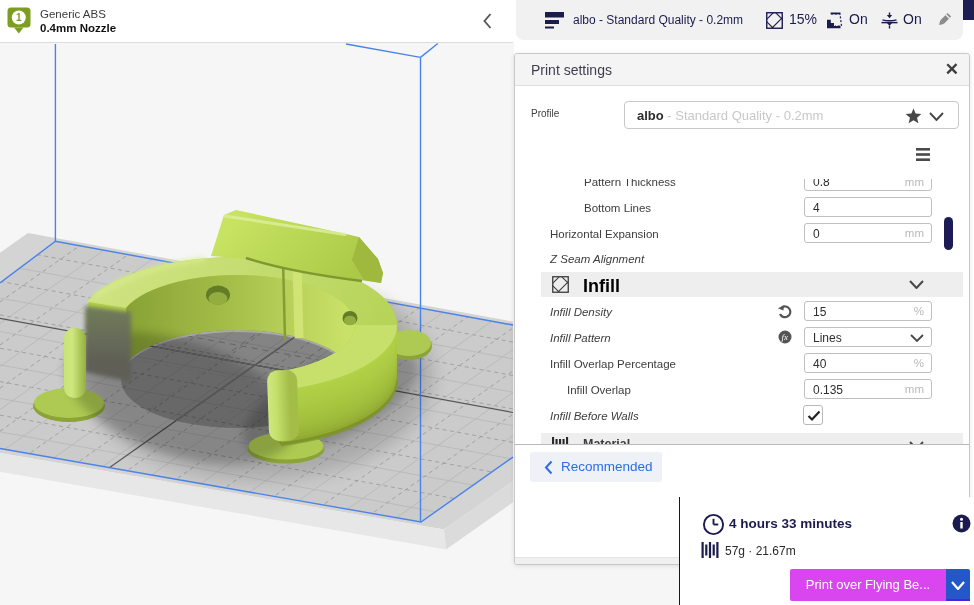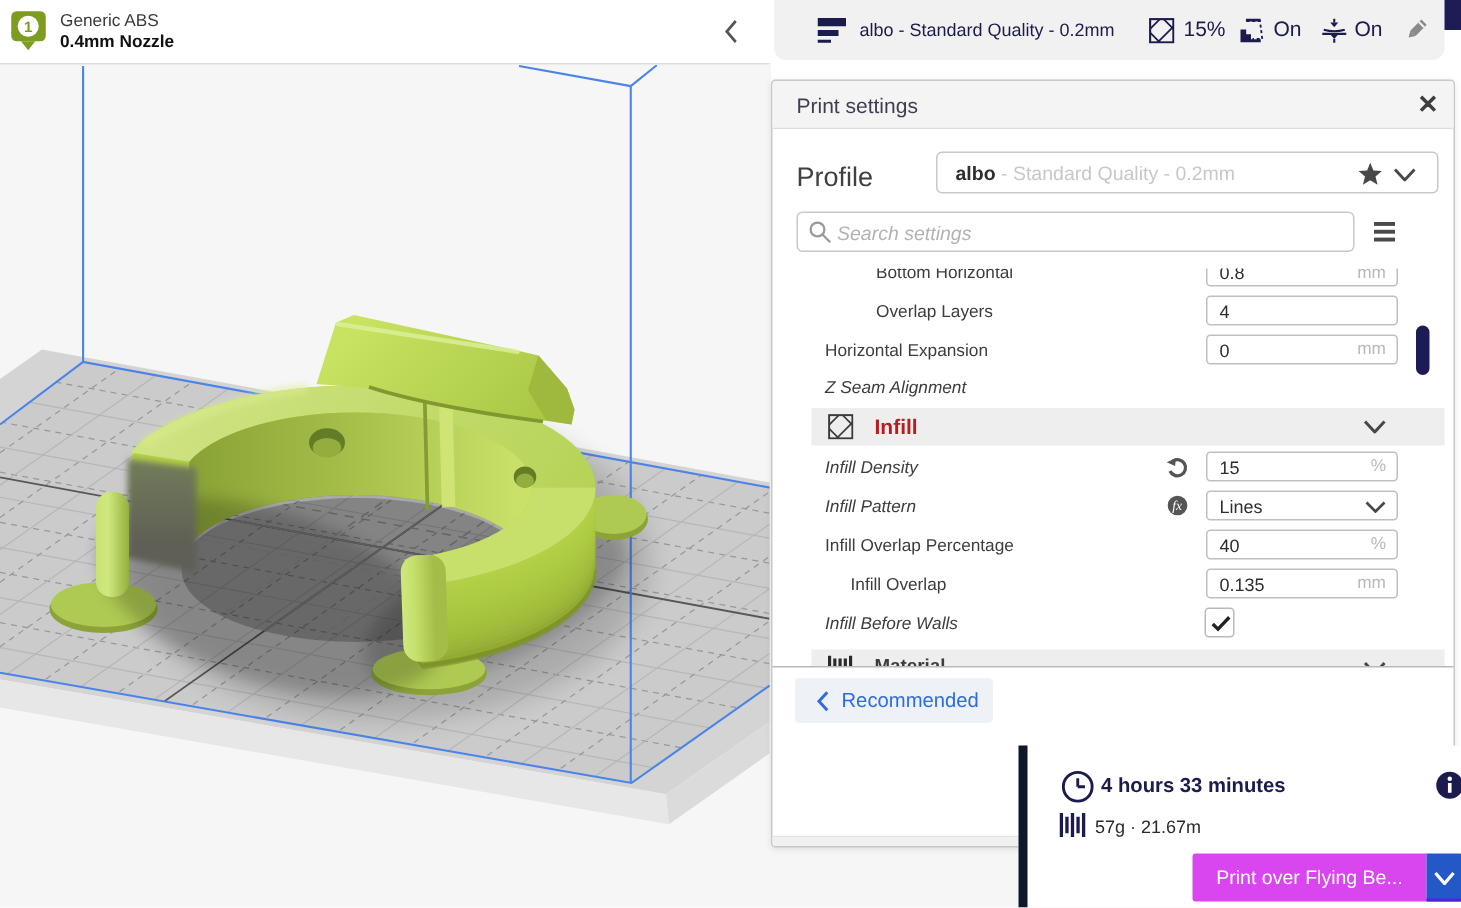--- a/index.html
+++ b/index.html
@@ -267,58 +267,49 @@
       </svg>
     </div>
 </div>
 <div style="position:absolute;left:963px;top:0;width:11px;height:20px;background:#1e1c55;"></div>
 
 <div style="position:absolute;left:514px;top:53px;width:456px;height:512px;background:#fff;border:1px solid #c8c8c8;border-radius:3px;box-shadow:0 1px 5px rgba(0,0,0,0.10);">
   <div style="position:absolute;left:0;top:0;width:454px;height:32px;background:#f4f4f4;border-bottom:1px solid #ddd;border-radius:3px 3px 0 0;">
     <div style="position:absolute;left:16px;top:8px;font-size:14px;color:#3f3e50;">Print settings</div>
     <div style="position:absolute;right:10px;top:5px;font-size:17px;font-weight:bold;color:#3d3d3d;">✕</div>
   </div>
-  <div style="position:absolute;left:16px;top:54px;font-size:18px;color:#404040;">Profile</div>
+  <div style="position:absolute;left:16px;top:54px;font-size:10px;color:#404040;">Profile</div>
   <div style="position:absolute;left:109px;top:47px;width:335px;height:28px;border:1px solid #c8c8c8;border-radius:4px;background:#fff;">
     <div style="position:absolute;left:12px;top:6px;font-size:13px;color:#2e2e2e;white-space:nowrap;"><b>albo</b><span style="color:#c8c8c8;"> - Standard Quality - 0.2mm</span></div>
     <div style="position:absolute;right:36px;top:6px;">
         <svg width="17" height="16" viewBox="0 0 17 16" style="display:block;">
           <path d="M8.5,0.5 L10.6,5.6 L16.3,6 L12,9.7 L13.4,15.2 L8.5,12.2 L3.6,15.2 L5,9.7 L0.7,6 L6.4,5.6 Z" fill="#474747"></path>
         </svg>
       </div>
     <div style="position:absolute;right:14px;top:9.5px;">
         <svg width="15" height="9" viewBox="0 0 15 9" style="display:block;">
           <path d="M1,1 L7.5,8 L14,1" fill="none" stroke="#474747" stroke-width="1.9"></path>
         </svg>
       </div>
   </div>
-  <div style="position:absolute;left:16px;top:87px;width:372px;height:27px;border:1px solid #c8c8c8;border-radius:4px;background:#fff;">
-    <div style="position:absolute;left:7px;top:5px;">
-        <svg width="16" height="16" viewBox="0 0 16 16" style="display:block;">
-          <circle cx="6" cy="6" r="4.6" fill="none" stroke="#999" stroke-width="1.5"></circle>
-          <line x1="9.5" y1="9.5" x2="14.5" y2="14.5" stroke="#999" stroke-width="1.5"></line>
-        </svg>
-      </div>
-    <div style="position:absolute;left:26px;top:5.5px;font-size:13px;font-style:italic;color:#b3b3b3;">Search settings</div>
-  </div>
   <div style="position:absolute;left:401px;top:93px;">
       <svg width="14" height="15" viewBox="0 0 14 15" style="display:block;">
         <rect x="0" y="1" width="14" height="2.6" fill="#4a4a4a"></rect>
         <rect x="0" y="6.2" width="14" height="2.6" fill="#4a4a4a"></rect>
         <rect x="0" y="11.4" width="14" height="2.6" fill="#4a4a4a"></rect>
       </svg>
     </div>
   <div style="position:absolute;left:0px;top:125px;width:454px;height:265px;overflow:hidden;">
     <div style="position:relative;width:454px;height:265px;">
-        <div style="position:absolute;left:69px;top:-5px;font-size:11.5px;line-height:16px;color:#3d3d3d;white-space:nowrap;">Bottom Horizontal</div>
+        <div style="position:absolute;left:69px;top:-5px;font-size:11.5px;line-height:16px;color:#3d3d3d;white-space:nowrap;">Pattern Thickness</div>
         <div style="position:absolute;left:289px;top:-8px;width:128px;height:20px;border:1px solid #bfbfbf;border-radius:3px;background:#fff;">
           <div style="position:absolute;left:8px;top:3px;font-size:12px;color:#2e2e2e;">0.8</div>
           <div style="position:absolute;right:7px;top:3.5px;font-size:11.5px;color:#b9b9b9;">mm</div>
         </div>
-        <div style="position:absolute;left:69px;top:21px;font-size:11.5px;line-height:16px;color:#3d3d3d;white-space:nowrap;">Overlap Layers</div>
+        <div style="position:absolute;left:69px;top:21px;font-size:11.5px;line-height:16px;color:#3d3d3d;white-space:nowrap;">Bottom Lines</div>
         <div style="position:absolute;left:289px;top:18px;width:128px;height:20px;border:1px solid #bfbfbf;border-radius:3px;background:#fff;">
           <div style="position:absolute;left:8px;top:3px;font-size:12px;color:#2e2e2e;">4</div>
         </div>
         <div style="position:absolute;left:35px;top:46.5px;font-size:11.5px;line-height:16px;color:#3d3d3d;white-space:nowrap;">Horizontal Expansion</div>
         <div style="position:absolute;left:289px;top:43.5px;width:128px;height:20px;border:1px solid #bfbfbf;border-radius:3px;background:#fff;">
           <div style="position:absolute;left:8px;top:3px;font-size:12px;color:#2e2e2e;">0</div>
           <div style="position:absolute;right:7px;top:3.5px;font-size:11.5px;color:#b9b9b9;">mm</div>
         </div>
         <div style="position:absolute;left:35px;top:72px;font-size:11.5px;line-height:16px;color:#3d3d3d;white-space:nowrap;font-style:italic;">Z Seam Alignment</div>
         <div style="position:absolute;left:26px;top:93px;width:422px;height:24.5px;background:#eeeeee;">
@@ -341,21 +332,21 @@
               </defs>
               <rect x="0.75" y="0.75" width="15.5" height="15.5" fill="none" stroke="#3b3b3b" stroke-width="1.3"></rect>
               <g clip-path="url(#hc2)" stroke="#3b3b3b" stroke-width="1.1">
                 <line x1="-4" y1="12" x2="12" y2="-4"></line>
                 <line x1="1" y1="21" x2="21" y2="1"></line>
                 <line x1="-4" y1="5" x2="12" y2="21"></line>
                 <line x1="5" y1="-4" x2="21" y2="12"></line>
               </g>
             </svg>
           </div>
-          <div style="position:absolute;left:42px;top:4px;font-size:14px;font-weight:bold;color:#b91c1c;">Infill</div>
+          <div style="position:absolute;left:42px;top:4px;font-size:18px;font-weight:bold;color:#000000;">Infill</div>
           <div style="position:absolute;left:368px;top:8px;">
             <svg width="15" height="9" viewBox="0 0 15 9" style="display:block;">
               <path d="M1,1 L7.5,8 L14,1" fill="none" stroke="#474747" stroke-width="2"></path>
             </svg>
           </div>
         </div>
         <div style="position:absolute;left:35px;top:124.5px;font-size:11.5px;line-height:16px;color:#3d3d3d;white-space:nowrap;font-style:italic;">Infill Density</div>
         <div style="position:absolute;left:262px;top:125px;">
           <svg width="16" height="15" viewBox="0 0 16 15" style="display:block;">
             <path d="M4.8,3.4 A5.4,5.4 0 1 1 3.0,10.0" fill="none" stroke="#555" stroke-width="2.2"></path>
@@ -428,21 +419,21 @@
       </div>
     <div style="position:absolute;left:31px;top:7px;font-size:13.5px;color:#2d6ce5;">Recommended</div>
   </div>
   <div style="position:absolute;left:0;bottom:0;width:454px;height:7px;background:#f0f0f0;border-top:1px solid #e3e3e3;border-radius:0 0 3px 3px;">
     <div style="position:absolute;left:221px;top:2px;width:3px;height:3px;border-radius:50%;background:#707070;"></div>
     <div style="position:absolute;left:228px;top:2px;width:3px;height:3px;border-radius:50%;background:#707070;"></div>
     <div style="position:absolute;left:235px;top:2px;width:3px;height:3px;border-radius:50%;background:#707070;"></div>
   </div>
 </div>
 
-<div style="position:absolute;left:679px;top:497px;width:295px;height:108px;background:#fff;border-left:6px solid #0f172a;">
+<div style="position:absolute;left:679px;top:497px;width:295px;height:108px;background:#fff;border-left:1px solid #0f172a;">
   <div style="position:absolute;left:22px;top:16px;">
       <svg width="23" height="23" viewBox="0 0 23 23" style="display:block;">
         <circle cx="11.5" cy="11.5" r="9.6" fill="none" stroke="#1c1b4e" stroke-width="1.9"></circle>
         <line x1="11.5" y1="11.5" x2="11.5" y2="5.8" stroke="#1c1b4e" stroke-width="1.9"></line>
         <line x1="11.5" y1="11.5" x2="16.3" y2="11.5" stroke="#1c1b4e" stroke-width="1.9"></line>
       </svg>
     </div>
   <div style="position:absolute;left:49px;top:19px;font-size:13.5px;font-weight:bold;color:#1c1b4e;">4 hours 33 minutes</div>
   <div style="position:absolute;left:272px;top:17px;">
       <svg width="19" height="19" viewBox="0 0 19 19" style="display:block;">

